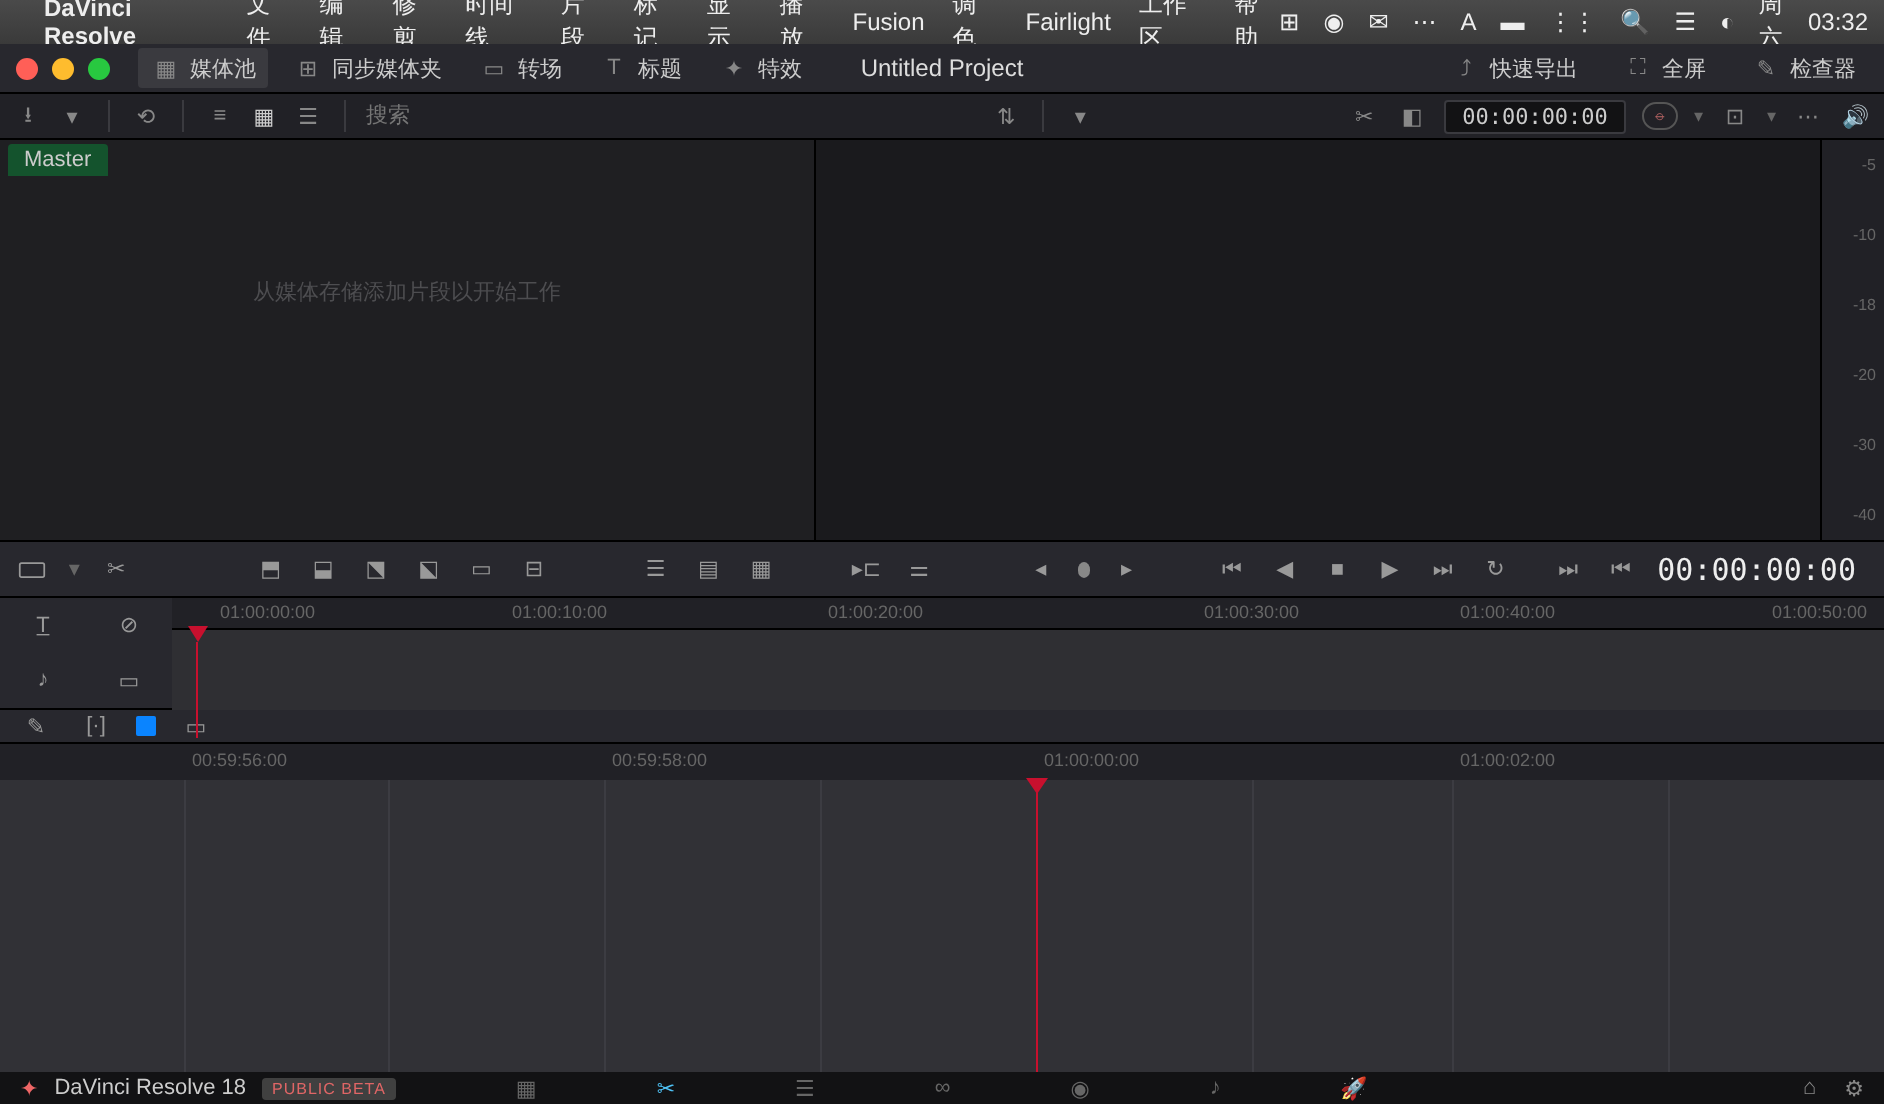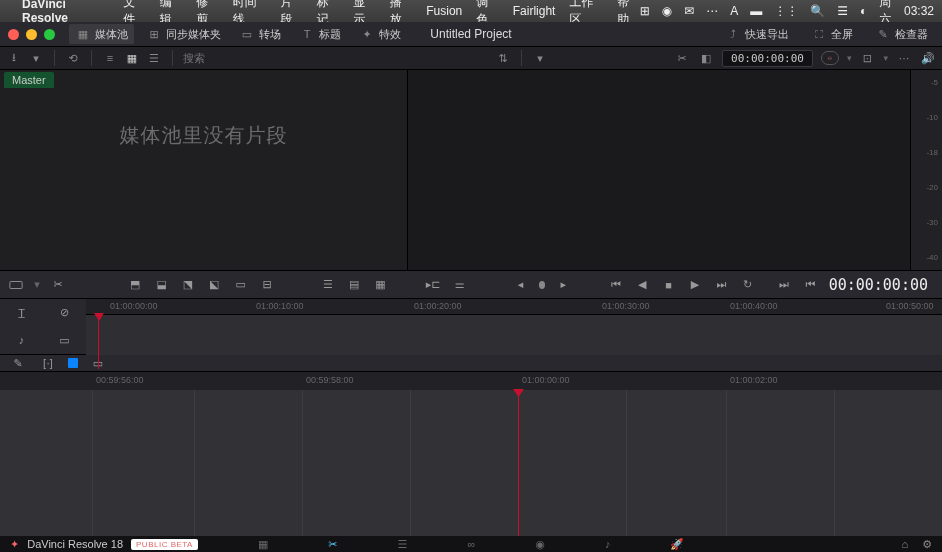--- a/index.html
+++ b/index.html
@@ -67,21 +67,21 @@
 .lt-ruler { height:18px; background:#212126; font-size:9px; color:#666; position:relative; }
 .lt-ruler span { position:absolute; top:3px; }
 .lt-body { flex:1; background:#313136; position:relative; }
 .lt-tick { position:absolute; top:0; bottom:0; width:1px; background:#3c3c42; }
 .playhead2 { position:absolute; top:0; bottom:0; left:518px; width:1px; background:#c8102e; }
 .playhead2::before { content:''; position:absolute; top:-1px; left:-5px; width:11px; height:8px; background:#c8102e; clip-path:polygon(0 0,100% 0,50% 100%); }
 
 
 .pagebar { height:16px; background:#121214; display:flex; align-items:center; padding:0 10px; gap:60px; justify-content:center; position:relative; }
 .pagebar .brand { position:absolute; left:10px; display:flex; align-items:center; gap:8px; color:#ccc; font-size:11px; }
-.beta { background:#ffffff; color:#e06666; font-size:8px; padding:1px 5px; border-radius:2px; letter-spacing:0.5px; }
+.beta { background:#404040; color:#e06666; font-size:8px; padding:1px 5px; border-radius:2px; letter-spacing:0.5px; }
 .page-ico { color:#666; }
 .page-ico.active { color:#4fc3f7; position:relative; }
 .page-ico.active::after { content:''; position:absolute; bottom:-3px; left:-6px; right:-6px; height:2px; background:#4fc3f7; }
 .pagebar .sys { position:absolute; right:10px; display:flex; gap:14px; color:#888; }
 .content-region { display:flex; flex-direction:column; height:calc(552px - 22px - 24px - 24px - 16px); }
 .upper-panels { flex:0 0 200px; display:flex; }
 .lower-region { flex:1; display:flex; flex-direction:column;text-align:center; }
 </style>
 </head>
 <body>
@@ -194,21 +194,21 @@
     <span class="ico vol-ico">🔊</span>
   </div>
 </div>
 
 <div class="content-region">
 
   <div class="upper-panels">
     <div class="mediapool">
       <div class="master-tab">Master</div>
       <div class="mp-empty">
-        <h2>媒体池里没有片段</h2>
+        <p>从媒体存储添加片段以开始工作</p>
       </div>
     </div>
     <div class="viewer"></div>
     <div class="meter">
       <div class="scale">
         <span>-5</span>
         <span>-10</span>
         <span>-18</span>
         <span>-20</span>
         <span>-30</span>

